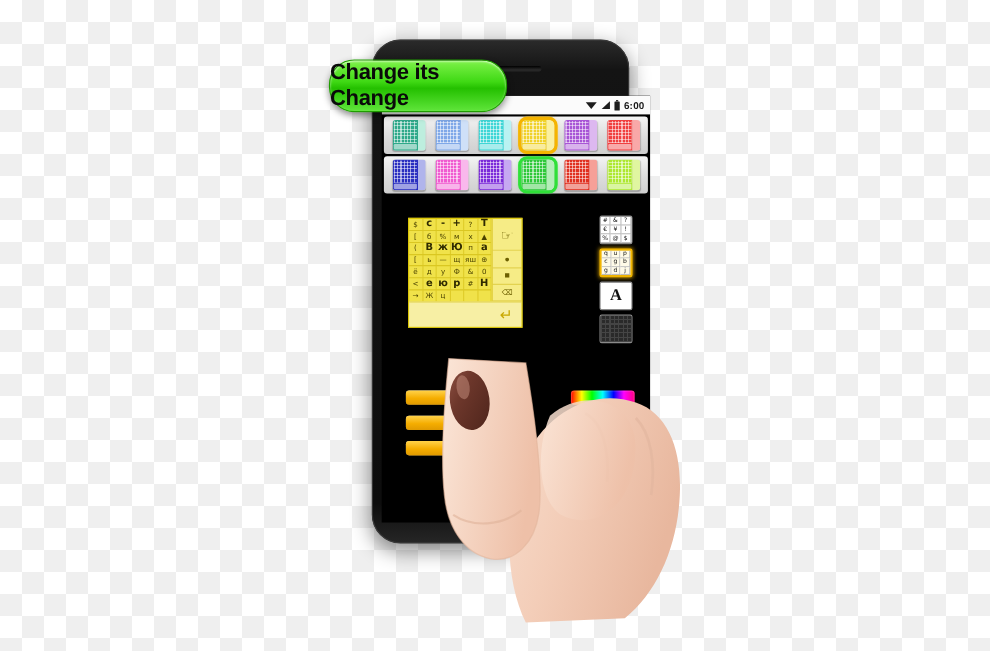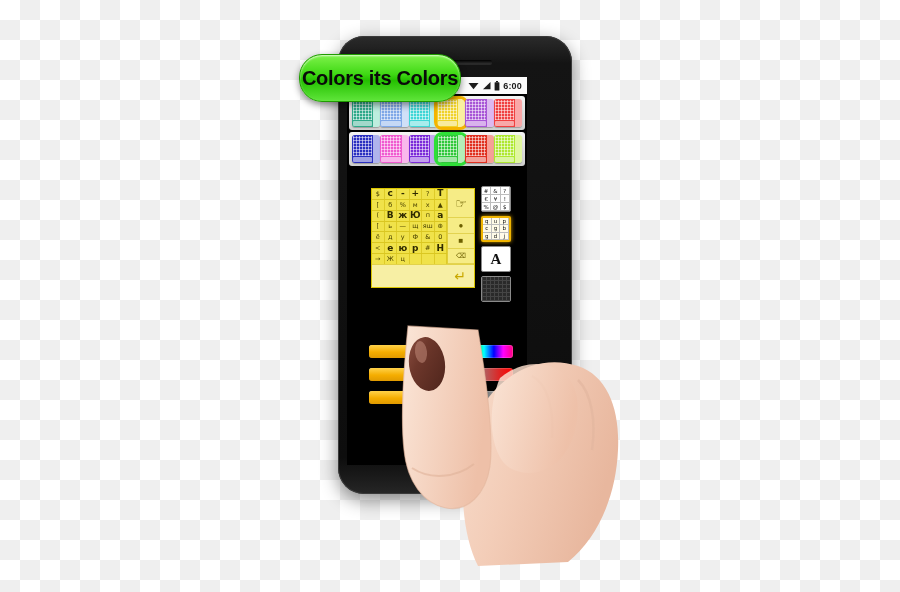--- a/index.html
+++ b/index.html
@@ -24,21 +24,21 @@
     border-radius:26px;
     box-shadow:0 6px 18px rgba(0,0,0,.45), inset 0 0 0 1px #3a3a3a;
   }
   #speaker{
     position:absolute;left:50%;top:24px;transform:translateX(-50%);
     width:74px;height:4px;border-radius:3px;
     background:linear-gradient(180deg,#000 0%,#303030 100%);
     box-shadow:0 1px 0 rgba(255,255,255,.09);
   }
   #screen{
-    position:absolute;left:9px;top:41px;width:180px;height:388px;
+    position:absolute;left:9px;top:51px;width:244px;height:388px;
     background:#000;overflow:hidden;
   }
   
   #statusbar{
     height:17px;background:#fbfbfb;display:flex;align-items:center;
     justify-content:flex-end;padding-right:5px;gap:3px;
   }
   .sb-ico{display:block;}
   #sb-time{font-size:9px;color:#1a1a1a;font-weight:700;letter-spacing:.2px;
            font-family:"Liberation Sans",sans-serif;}
@@ -381,21 +381,21 @@
 
       <div class="gbar" id="g-hue" style="top:4px"></div>
       <div class="gbar" id="g-sat" style="top:27px"></div>
       <div class="gbar" id="g-val" style="top:50px"></div>
     </div>
 
   </div>
 </div>
 
 <div id="badge">
-  <span id="badge-text">Colors its Colors</span>
+  <span id="badge-text">Change its Change</span>
 </div>
 
 <svg id="hand" viewBox="0 0 240 250">
   <defs>
     <linearGradient id="skin" x1="0" y1="0" x2="1" y2="0.4">
       <stop offset="0" stop-color="#f8ddcc"></stop>
       <stop offset="0.45" stop-color="#f3cdb8"></stop>
       <stop offset="1" stop-color="#e8b79e"></stop>
     </linearGradient>
     <linearGradient id="skin2" x1="0" y1="0" x2="1" y2="0.3">

